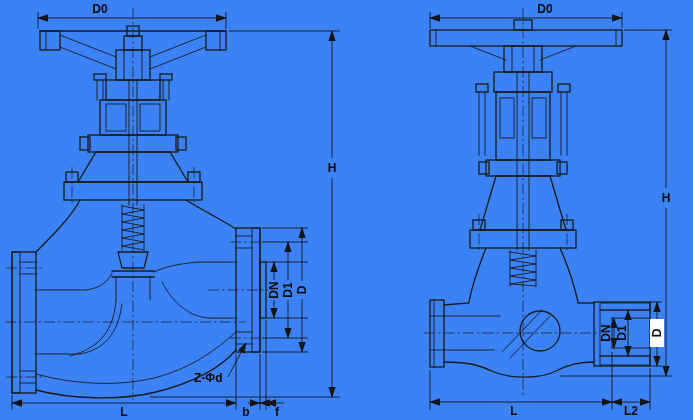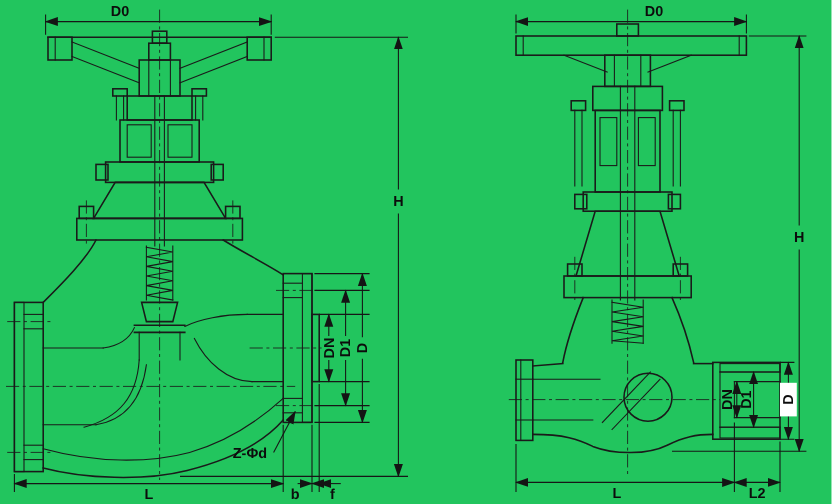--- a/index.html
+++ b/index.html
@@ -1,16 +1,16 @@
 <!DOCTYPE html>
 <html><head>
 <meta charset="utf-8">
 <style>
   html,body{margin:0;padding:0;background:#fff;}
-  .stage{width:693px;height:420px;background:#22c55e;position:relative;overflow:hidden;}
+  .stage{width:693px;height:420px;background:#3b82f6;position:relative;overflow:hidden;}
   svg{display:block;}
   .s{stroke:#1a1a1a;stroke-width:1.3;fill:none;stroke-linecap:square;stroke-linejoin:miter;}
   .t{stroke:#1a1a1a;stroke-width:0.9;fill:none;stroke-linecap:square;}
   .dim{stroke:#161616;stroke-width:0.9;fill:none;}
   .cl{stroke:#1a1a1a;stroke-width:0.7;fill:none;stroke-dasharray:11 3 2.5 3;}
   .lbl{font:bold 12px "Liberation Sans","DejaVu Sans",sans-serif;fill:#0c0c0c;}
 </style>
 </head>
 <body>
 

